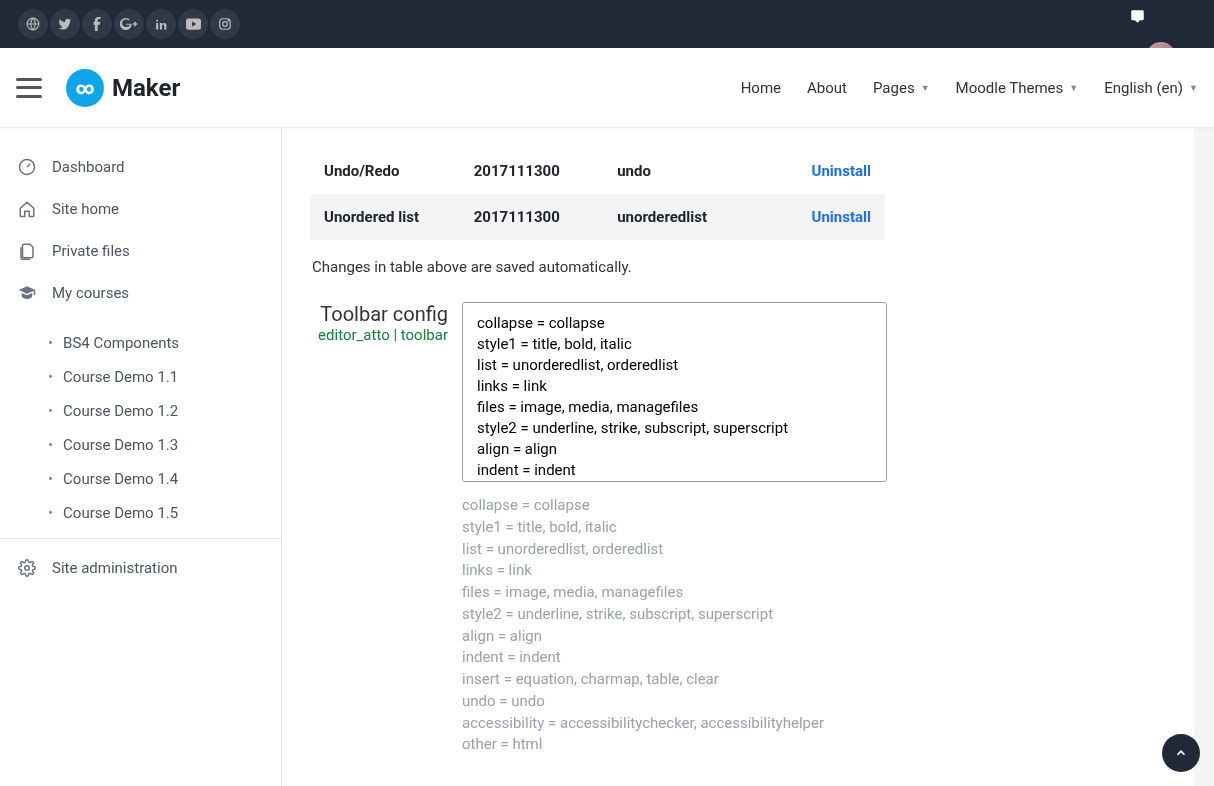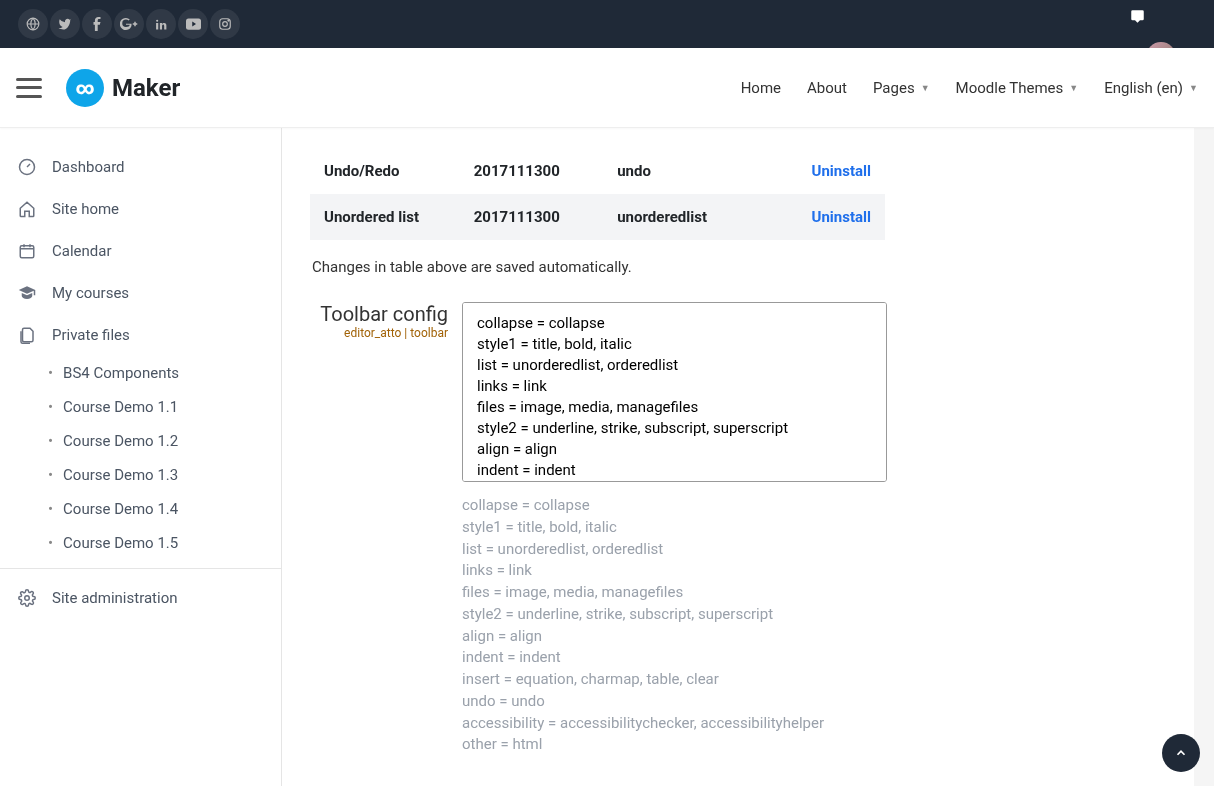--- a/index.html
+++ b/index.html
@@ -23,42 +23,42 @@
 .logo-circle { width: 38px; height: 38px; border-radius: 50%; background: #0ea5e9; display: flex; align-items: center; justify-content: center; color: #fff; font-weight: 900; font-size: 18px; }
 .nav-menu { margin-left: auto; display: flex; align-items: center; gap: 26px; }
 .nav-item { color: #333; font-size: 15px; cursor: pointer; display: flex; align-items: center; gap: 6px; }
 .nav-caret { font-size: 9px; color: #888; }
 
 
 .layout { display: flex; min-height: calc(786px - 128px); }
 .sidebar { width: 282px; border-right: 1px solid #e5e5e5; padding-top: 18px; }
 .side-link { display: flex; align-items: center; gap: 14px; padding: 12px 18px; color: #4b5563; cursor: pointer; font-size: 15px; }
 .side-icon { width: 20px; text-align: center; font-size: 16px; color: #6b7280; }
-.subtree { padding-left: 48px; }
+.subtree { padding-left: 48px; margin-top: 12px; }
 .sub-link { display: flex; align-items: center; padding: 8px 0; color: #4b5563; cursor: pointer; font-size: 15px; }
 .sub-link::before { content: "•"; color: #888; margin-right: 10px; }
 .side-sep { border-top: 1px solid #e5e5e5; margin: 8px 0; }
 
 .main { flex: 1; background: #f5f5f5; padding: 0 20px 40px 20px; display: flex; }
 .content-wrap { background: #fff; width: 912px; padding: 20px 40px 40px 30px; margin-left: -20px;}
 
 
 table.plugin-table { width: 575px; margin-left: -2px; border-collapse: collapse; font-weight: bold; }
 table.plugin-table tr { height: 46px; }
 table.plugin-table td { padding: 0 14px; font-size: 15px; }
 tr.striped { background: #f3f4f6; }
 .uninstall-link { color: #1f6feb; cursor: pointer; margin-left: 42px; }
 
 .notice-text { margin: 18px 0 26px 0; font-size: 15px; color: #333; }
 
 
 .form-row { display: flex; align-items: flex-start; }
 .form-label-col { width: 150px; text-align: right; padding-right: 14px; }
 .form-label-title { font-size: 20px; color: #333; }
-.form-label-sub { font-size: 12px; color: #a16207; }
+.form-label-sub { font-size: 15px; color: #15803d; }
 .form-field-col { flex: 1; }
 textarea.toolbar-config {
   width: 425px; height: 180px; border: 1px solid #999; border-radius: 3px;
   padding: 10px 14px; font-family: inherit; font-size: 15px; line-height: 1.4;
   resize: none; overflow-y: scroll;
 }
 textarea.toolbar-config::-webkit-scrollbar { width: 14px; }
 textarea.toolbar-config::-webkit-scrollbar-track { background: #fff; }
 textarea.toolbar-config::-webkit-scrollbar-thumb { background: #ccc; border-radius: 7px; border: 3px solid #fff; }
 
@@ -187,42 +187,33 @@
       <span class="side-icon">
           <svg width="18" height="18" viewBox="0 0 24 24" fill="none" stroke="#6b7280" stroke-width="2">
             <path d="M3 11l9-8 9 8v10a1 1 0 01-1 1h-5v-7h-6v7H4a1 1 0 01-1-1V11z"></path>
           </svg>
         </span>
       <span>Site home</span>
     </div>
     <div class="side-link">
       <span class="side-icon">
           <svg width="18" height="18" viewBox="0 0 24 24" fill="none" stroke="#6b7280" stroke-width="2">
-            <rect x="3" y="5" width="18" height="16" rx="2"></rect>
-            <path d="M3 9h18M8 3v4M16 3v4"></path>
-          </svg>
-        </span>
-      <span>Calendar</span>
+            <path d="M8 3h8l4 4v12a2 2 0 01-2 2H8a2 2 0 01-2-2V5a2 2 0 012-2z"></path>
+            <path d="M4 7v14a2 2 0 002 2h10"></path>
+          </svg>
+        </span>
+      <span>Private files</span>
     </div>
     <div class="side-link">
       <span class="side-icon">
           <svg width="18" height="18" viewBox="0 0 24 24" fill="#6b7280">
             <path d="M12 3L1 8l11 5 9-4.1V15h2V8L12 3zM5 12v4c0 2 3 4 7 4s7-2 7-4v-4l-7 3-7-3z"></path>
           </svg>
         </span>
       <span>My courses</span>
-    </div>
-    <div class="side-link">
-      <span class="side-icon">
-          <svg width="18" height="18" viewBox="0 0 24 24" fill="none" stroke="#6b7280" stroke-width="2">
-            <path d="M8 3h8l4 4v12a2 2 0 01-2 2H8a2 2 0 01-2-2V5a2 2 0 012-2z"></path>
-            <path d="M4 7v14a2 2 0 002 2h10"></path>
-          </svg>
-        </span>
-      <span>Private files</span>
     </div>
     <div class="subtree">
       <div class="sub-link">
           <span>BS4 Components</span>
         </div>
       <div class="sub-link">
           <span>Course Demo 1.1</span>
         </div>
       <div class="sub-link">
           <span>Course Demo 1.2</span>

